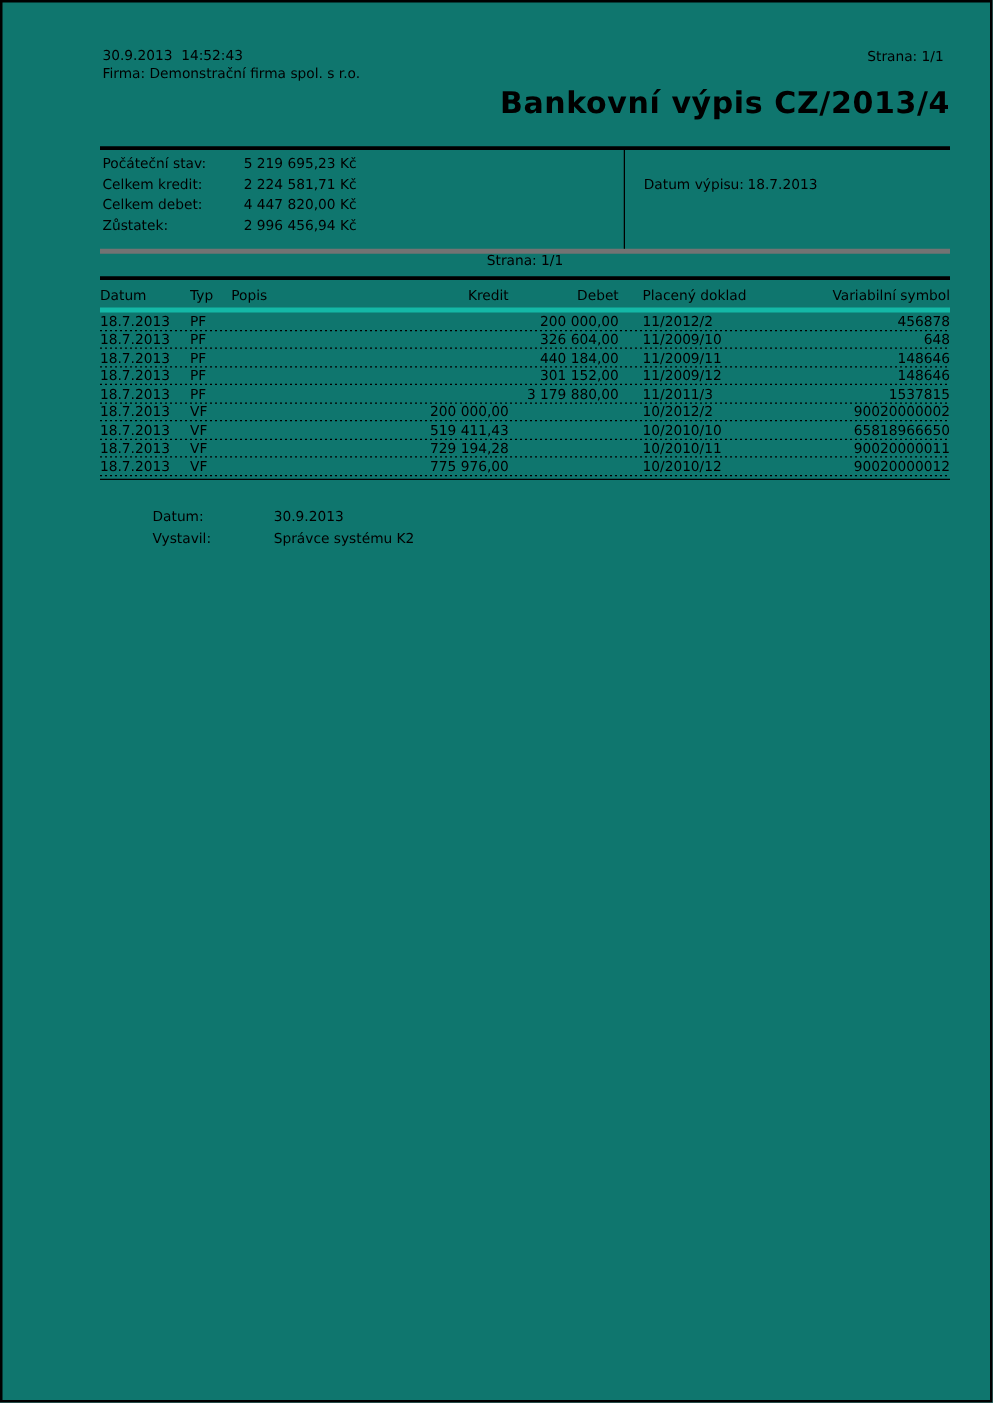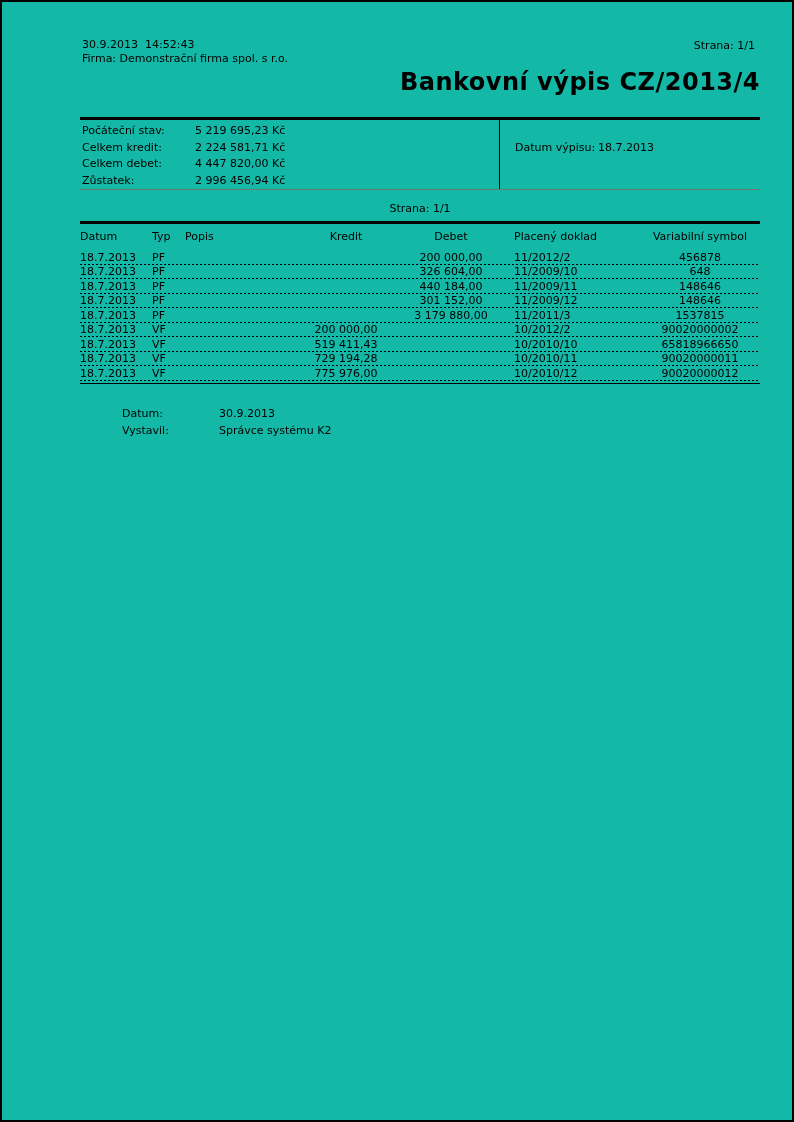--- a/index.html
+++ b/index.html
@@ -3,36 +3,36 @@
 <meta charset="utf-8">
 <style>
   html,body{margin:0;padding:0;}
   body{
     width:794px;height:1122px;background:#fff;color:#000;
     font-family:"DejaVu Sans","Liberation Sans",sans-serif;
     position:relative;
   }
   .sheet{
     position:absolute;inset:0;width:794px;height:1122px;
-    border:2px solid #000;box-sizing:border-box;background:#14b8a6;overflow:hidden;
+    border:2px solid #000;box-sizing:border-box;background:#0f766e;overflow:hidden;
   }
   .content{position:absolute;left:78px;top:0;width:680px;height:100%;}
 
   .meta{position:absolute;left:2px;top:36px;font-size:11px;line-height:14px;}
   .meta div{white-space:pre;}
   .page-top{position:absolute;right:5px;top:37px;font-size:11px;}
 
   .title{
     position:absolute;right:0;top:66px;font-size:24px;font-weight:bold;
     letter-spacing:0.5px;white-space:pre;
   }
 
   .box{
-    position:absolute;left:0;top:115px;width:680px;height:73px;
-    border-top:3px solid #000;border-bottom:1px solid #737373;box-sizing:border-box;
+    position:absolute;left:0;top:115px;width:680px;height:86px;
+    border-top:3px solid #000;border-bottom:4px solid #737373;box-sizing:border-box;
   }
   .box-left{position:absolute;left:2px;top:3px;}
   .srow{font-size:11px;line-height:16.5px;display:flex;}
   .box-left .slabel{width:113px;}
   .box-right{
     position:absolute;left:419px;top:0;bottom:0;width:261px;
     border-left:1px solid #000;box-sizing:border-box;
     padding:19.5px 0 0 15px;
   }
   .box-right .slabel{width:83px;}
@@ -52,21 +52,21 @@
   }
   .tbody{
     position:absolute;left:0;top:248px;width:680px;
     padding-bottom:2px;border-bottom:1px solid #000;
   }
   .trow{
     height:14.5px;align-items:center;
     background-image:repeating-linear-gradient(90deg,#000 0,#000 2px,transparent 2px,transparent 4px);
     background-size:100% 1px;background-position:left bottom;background-repeat:no-repeat;
   }
-  .c-r{text-align:center;}
+  .c-r{text-align:right;}
   .cell{overflow:hidden;white-space:nowrap;}
 
   .footer{position:absolute;left:2px;top:403px;font-size:11px;line-height:17px;}
   .frow{display:flex;}
   .flabel{width:97px;margin-left:40px;}
 </style>
 </head>
 <body>
 
 <div class="sheet">

